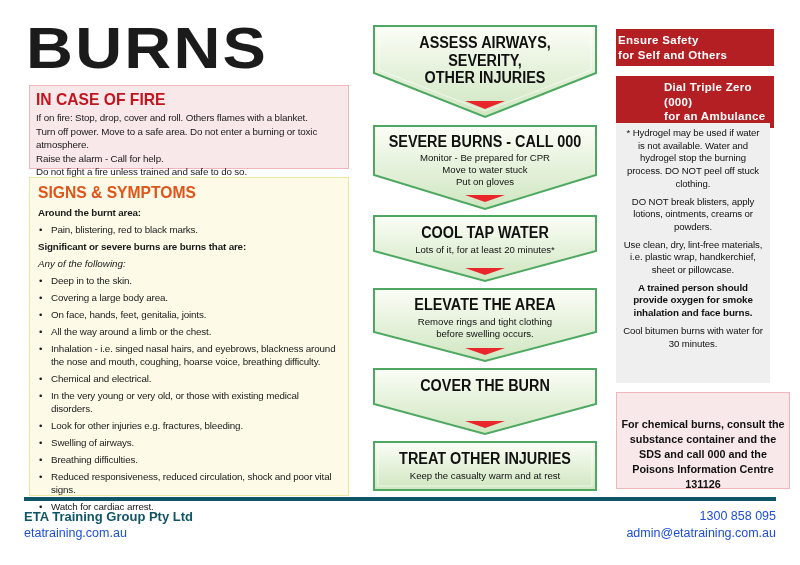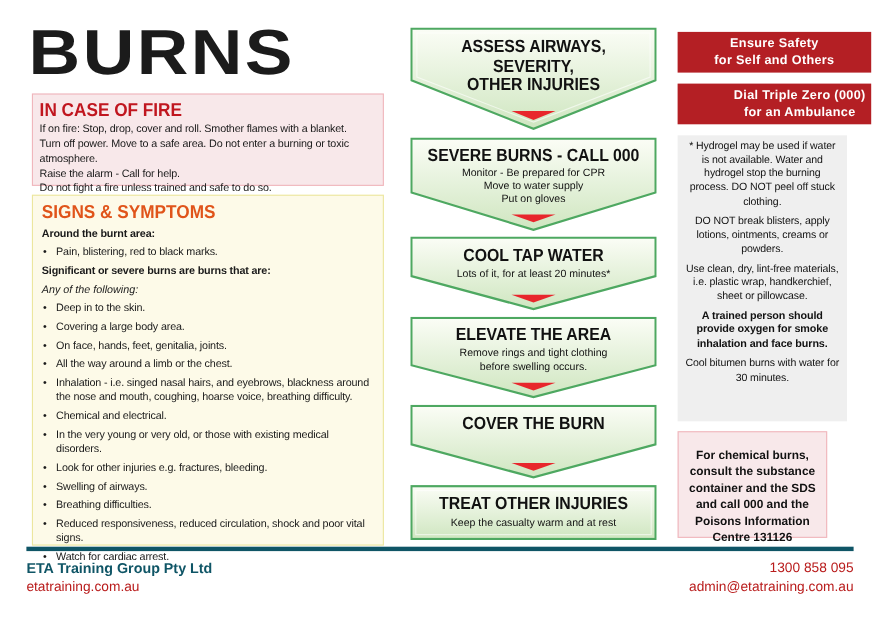--- a/index.html
+++ b/index.html
@@ -47,52 +47,52 @@
   .step svg { position: absolute; left: 0; top: 0; }
   .step .txt { position: absolute; left: 0; width: 224px; text-align: center; }
   .step .head {
     font-weight: bold; color: #111; font-size: 16px; line-height: 17.5px;
     transform: scaleX(0.9); transform-origin: center center;
   }
   .step .detail { font-size: 9.6px; line-height: 12.3px; color: #111; margin-top: 2px; }
 
   
   .red-btn {
-    position: absolute; left: 616px; width: 176px;
-    background: #b41f24; color: #ffffff; text-align: center;
+    position: absolute; left: 616px; width: 158px;
+    background: #b41f24; color: #ffffff; text-align: left;
     font-weight: bold; font-size: 11.5px; line-height: 14.5px; letter-spacing: 0.3px;
     padding: 4px 2px;
   }
   .gray-box {
     position: absolute; left: 616px; top: 123px; width: 154px; height: 260px;
     background: #efefef; padding: 4px 6px; text-align: center;
   }
   .gray-box p { font-size: 9.6px; line-height: 12.7px; color: #111; margin-bottom: 5px; letter-spacing: -0.1px; }
   .gray-box p.bold { font-weight: bold; font-size: 9.8px; }
   .pink-box {
-    position: absolute; left: 616px; top: 392px; width: 136px; height: 97px;
-    background: #f8e8ea; border: 1px solid #f0b6bc; padding: 14px 4px;
+    position: absolute; left: 616px; top: 392px; width: 174px; height: 97px;
+    background: #f8e8ea; border: 1px solid #f0b6bc; padding: 24px 4px;
     text-align: center; font-weight: bold; font-size: 10.8px; line-height: 15px; color: #111;
   }
 
   
   .footer-rule { position: absolute; left: 24px; top: 497px; width: 752px; height: 4px; background: #0f5566; }
   .footer-left { position: absolute; left: 24px; top: 508px; }
   .footer-right { position: absolute; right: 24px; top: 508px; text-align: right; }
   .company { font-weight: bold; color: #0f5566; font-size: 13px; line-height: 17px; }
-  .footer-line { font-size: 12.5px; line-height: 17px; color: #b91c1c; }
+  .footer-line { font-size: 12.5px; line-height: 17px; color: #1d4ed8; }
 </style>
 </head>
 <body>
 
 <div class="title">BURNS</div>
 
 <section class="fire-box">
   <h2>IN CASE OF FIRE</h2>
-  <p>If on fire: Stop, drop, cover and roll. Smother flames with a blanket.</p>
+  <p>If on fire: Stop, drop, cover and roll. Others flames with a blanket.</p>
   <p>Turn off power. Move to a safe area. Do not enter a burning or toxic atmosphere.</p>
   <p>Raise the alarm - Call for help.</p>
   <p>Do not fight a fire unless trained and safe to do so.</p>
 </section>
 
 <section class="signs-box">
   <h2>SIGNS &amp; SYMPTOMS</h2>
   <div class="sub">Around the burnt area:</div>
   <ul>
     <li>Pain, blistering, red to black marks.</li>
@@ -142,21 +142,21 @@
   </div>
 
   <div class="step" style="top:125px;height:86px;">
     <svg width="224" height="86">
       <polygon points="1,1 223,1 223,50 112,84 1,50" fill="url(#gfill)" stroke="#4ea861" stroke-width="2"></polygon>
       <polygon points="92,70 132,70 112,77" fill="#e8262c"></polygon>
     </svg>
     <div class="txt" style="top:8px;">
       <div class="head">SEVERE BURNS - CALL 000</div>
       <div class="detail" style="margin-top:1px;">Monitor - Be prepared for CPR</div>
-      <div class="detail" style="margin-top:0;">Move to water supply</div>
+      <div class="detail" style="margin-top:0;">Move to water stuck</div>
       <div class="detail" style="margin-top:0;">Put on gloves</div>
     </div>
   </div>
 
   <div class="step" style="top:215px;height:68px;">
     <svg width="224" height="68">
       <polygon points="1,1 223,1 223,36 112,66 1,36" fill="url(#gfill)" stroke="#4ea861" stroke-width="2"></polygon>
       <polygon points="92,53 132,53 112,60" fill="#e8262c"></polygon>
     </svg>
     <div class="txt" style="top:9px;">

